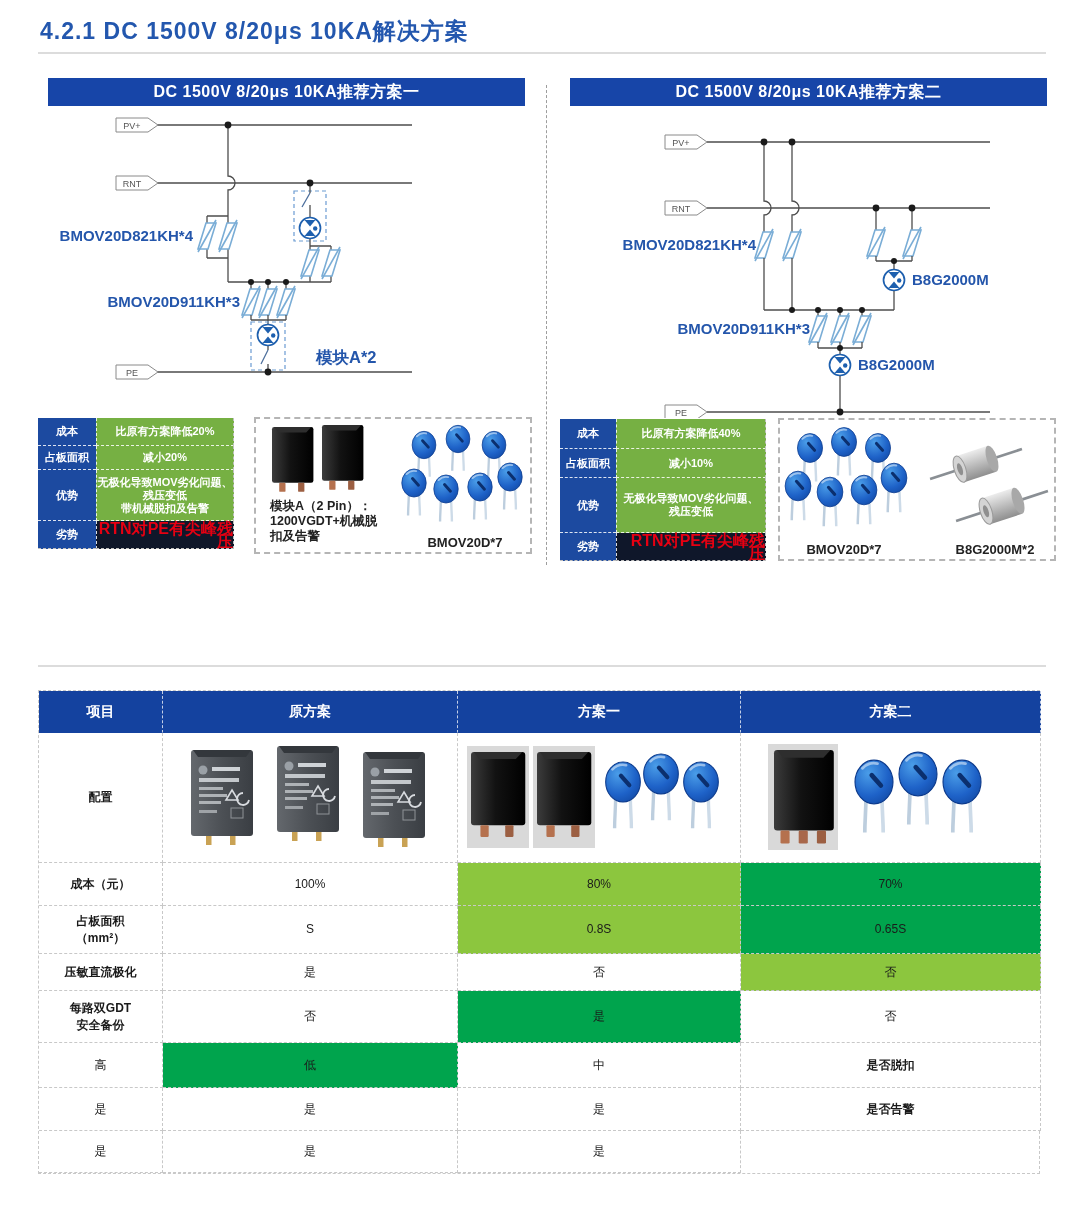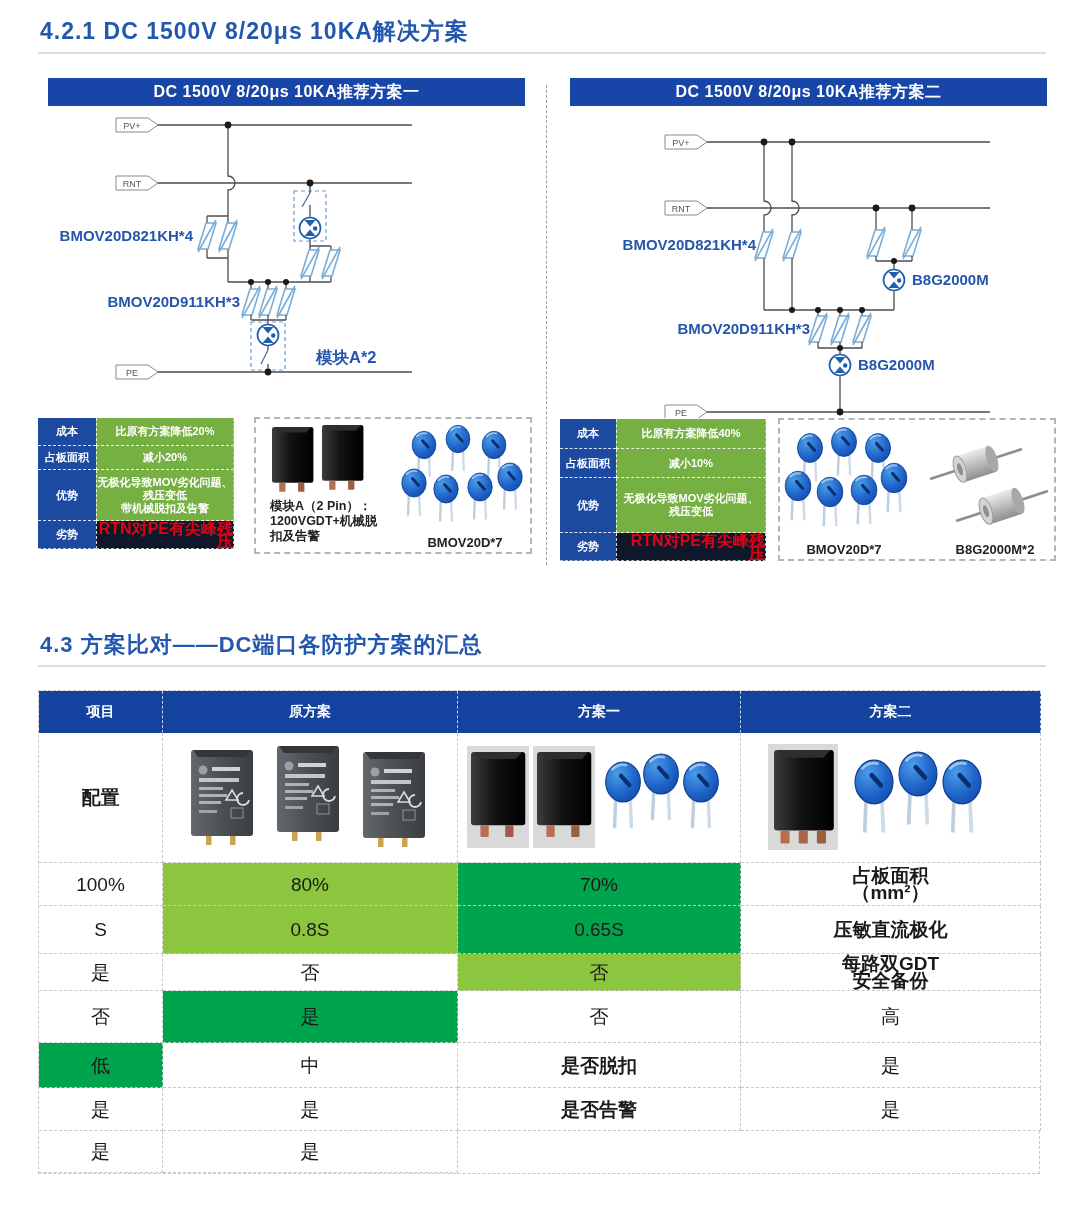--- a/index.html
+++ b/index.html
@@ -39,21 +39,21 @@
   .prodbox { position:absolute; border:2px dashed #b5b5b5; background:#fff; }
   .cap { position:absolute; font-weight:bold; color:#222; font-size:13px; text-align:center;margin-top:10px; }
   .cap-multi { position:absolute; font-weight:bold; color:#222; font-size:12.5px; line-height:15px; white-space:pre-line; text-align:left; }
 
   
   .cmp { position:absolute; left:38px; top:690px; width:1002px;
          display:grid; grid-template-columns:124px 295px 283px 300px;
          grid-template-rows:42px 130px 43px 48px 37px 52px 45px 43px 42px;
          border:1px dashed #c8c8c8; background:#fff; }
   .cmp .c { border-right:1px dashed #c8c8c8; border-bottom:1px dashed #c8c8c8; background:#fff;
-            display:flex; align-items:center; justify-content:center; font-size:19px; color:#1a1a1a;
+            display:flex; align-items:center; justify-content:center; font-size:12px; color:#1a1a1a;
             text-align:center; white-space:pre-line; line-height:17px; }
   .cmp .hd { background:#14429f; color:#fff; font-weight:bold; font-size:14px;
              border-right:1px dashed rgba(255,255,255,.75); border-bottom:1px solid #14429f; }
   .cmp .lab { font-weight:600; }
   .cmp .lg { background:#8cc63e; }
   .cmp .dg { background:#00a44d; }
   .cmp .imgcell { padding:0; }
 </style>
 </head>
 <body>
@@ -352,21 +352,20 @@
           <use href="#gdtcyl"></use>
         </g>
       <g transform="translate(222,86) rotate(-18) scale(1.05)">
           <use href="#gdtcyl"></use>
         </g>
     </svg>
     <div class="cap" style="left:8px;top:112px;width:112px;">BMOV20D*7</div>
     <div class="cap" style="left:158px;top:112px;width:114px;">B8G2000M*2</div>
   </div>
 
-  <div class="sec-title" style="top:630px;font-size:22px;">4.3  方案比对——DC端口各防护方案的汇总</div>
   <div class="sec-rule" style="top:665px;"></div>
 
   <div class="cmp">
 
     <div class="c hd">项目</div>
     <div class="c hd">原方案</div>
     <div class="c hd">方案一</div>
     <div class="c hd">方案二</div>
 
     <div class="c lab">配置</div>
@@ -415,20 +414,21 @@
           </g>
         <g transform="translate(152,34) scale(1.15)">
             <use href="#disc"></use>
           </g>
         <g transform="translate(196,42) scale(1.15)">
             <use href="#disc"></use>
           </g>
       </svg>
     </div>
 
+    <div class="c lab">成本（元）</div>
     <div class="c">100%</div>
     <div class="c lg">80%</div>
     <div class="c dg">70%</div>
 
     <div class="c lab">占板面积
 （mm²）</div>
     <div class="c">S</div>
     <div class="c lg">0.8S</div>
     <div class="c dg">0.65S</div>
 

